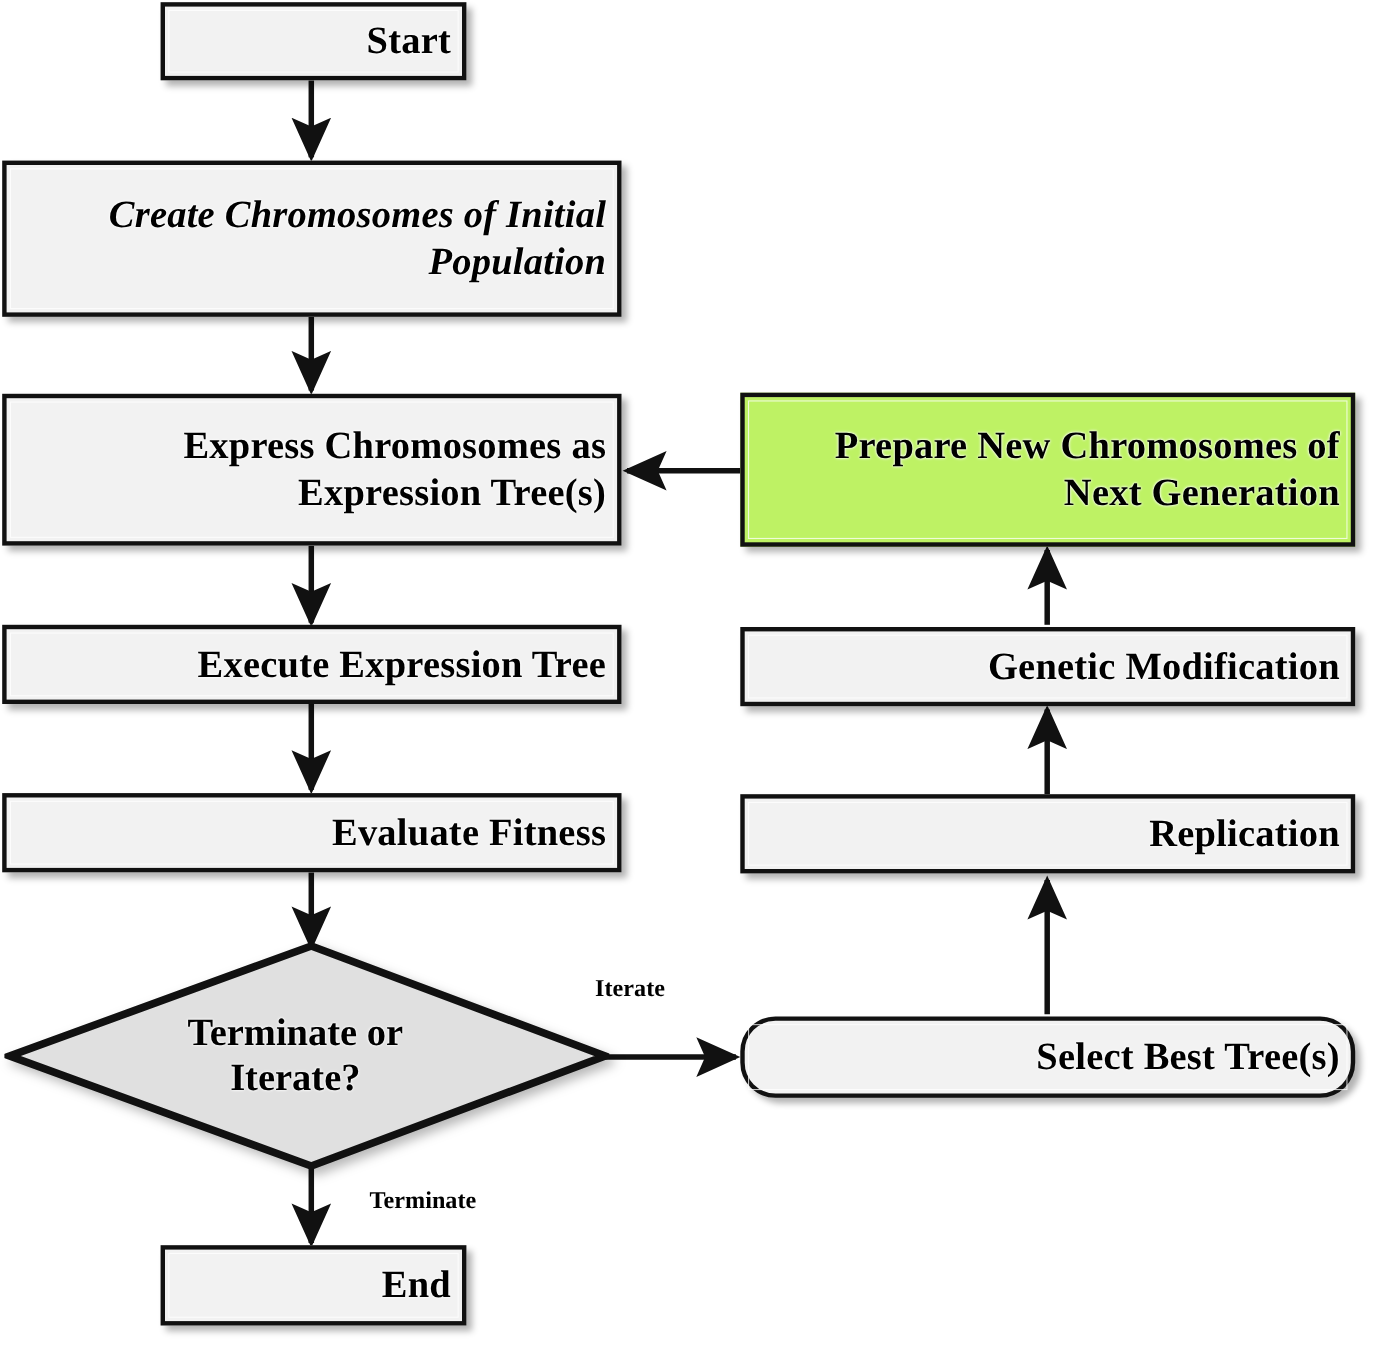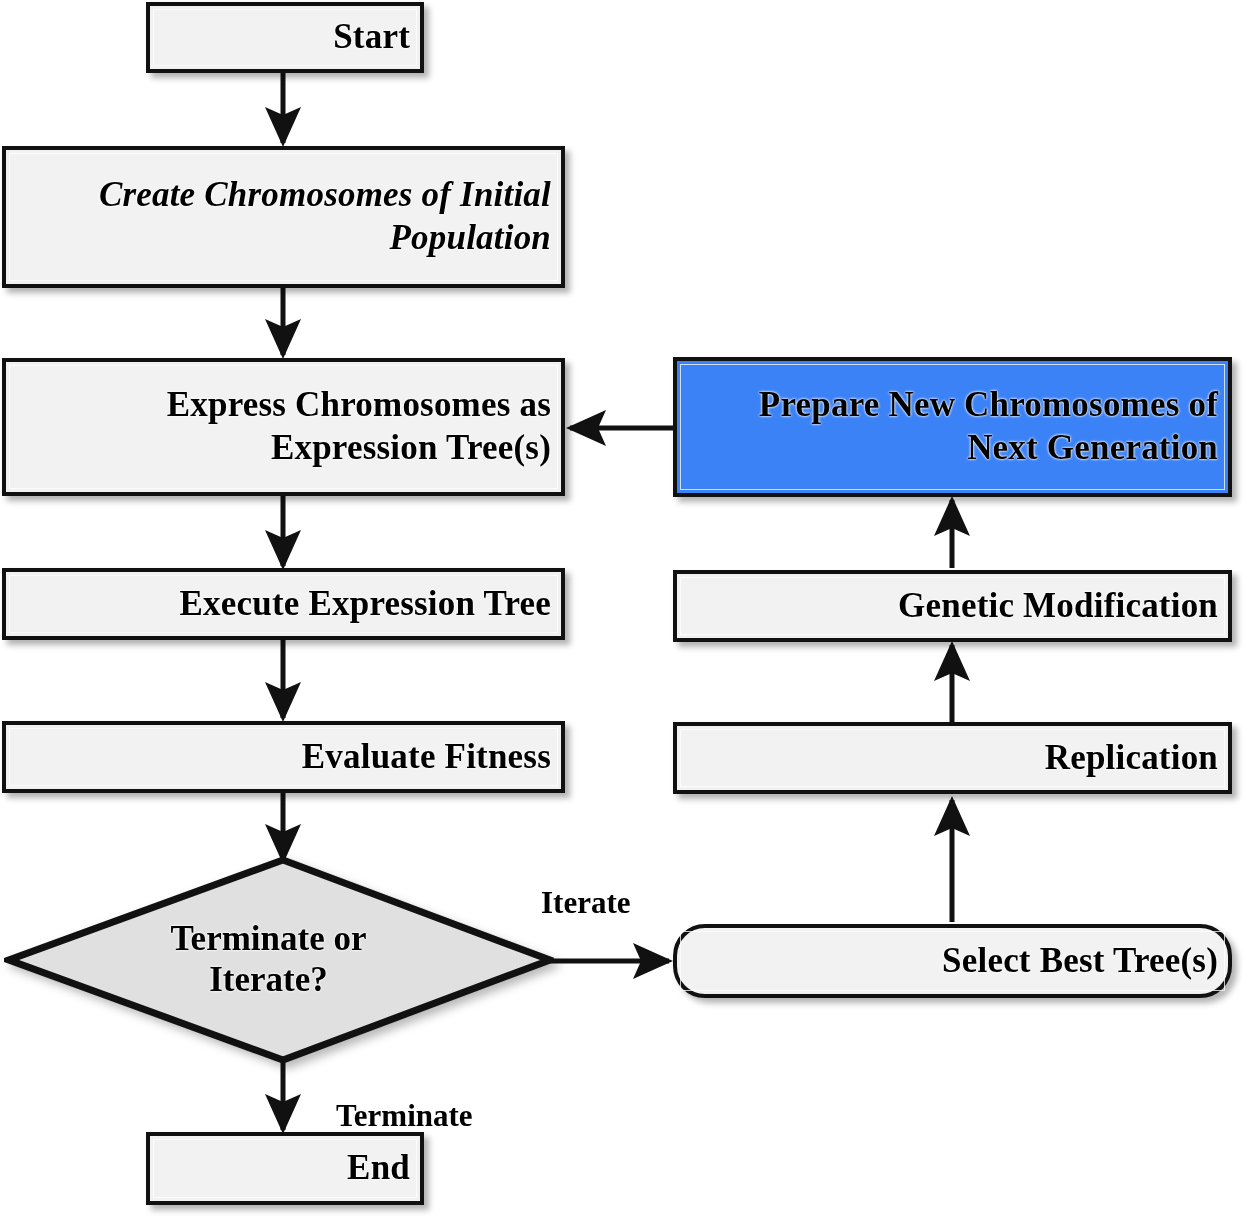--- a/index.html
+++ b/index.html
@@ -35,21 +35,21 @@
     letter-spacing: 0.2px;
     box-shadow: 5px 5px 6px rgba(0,0,0,0.30);
     padding: 2px 10px;
   }
   .node .inner {
     display: block;
     width: 100%;
     text-shadow: 0 0 3px #ffffff, 0 0 2px #ffffff;
   }
   .node.shaded {
-    background: #3b82f6;
+    background: #bef264;
     padding-left: 28px;
   }
   
   .node::after {
     content: "";
     position: absolute;
     left: 3px; right: 3px; top: 3px; bottom: 3px;
     border: 1px solid rgba(255,255,255,0.75);
     pointer-events: none;
   }
@@ -72,21 +72,21 @@
   }
   
   .conn {
     position: absolute;
     pointer-events: none;
   }
   .conn svg { display: block; overflow: visible; }
   
   .edge-label {
     position: absolute;
-    font-size: 31px;
+    font-size: 22px;
     font-weight: bold;
     color: #000000;
     white-space: nowrap;
     text-shadow: 0 0 3px #ffffff;
   }
 </style>
 </head>
 <body>
 
 <div id="canvas">
@@ -117,21 +117,21 @@
 
       <line x1="952" y1="722" x2="952" y2="645" stroke="#111111" stroke-width="5" marker-end="url(#arrow)"></line>
 
       <line x1="952" y1="568" x2="952" y2="500" stroke="#111111" stroke-width="5" marker-end="url(#arrow)"></line>
 
       <line x1="673" y1="428" x2="570" y2="428" stroke="#111111" stroke-width="5" marker-end="url(#arrow)"></line>
     </svg>
   </div>
 
   <div class="edge-label" style="left:541px; top:885px;">Iterate</div>
-  <div class="edge-label" style="left:336px; top:1078px;margin-top:20px;">Terminate</div>
+  <div class="edge-label" style="left:336px; top:1078px;">Terminate</div>
 
   <div class="node" style="left:146px; top:2px; width:278px; height:71px;">
     <span class="inner">Start</span>
   </div>
 
   <div class="node" style="left:2px; top:146px; width:563px; height:142px;font-style:italic;">
     <span class="inner">
       <span>Create Chromosomes of Initial</span><br>
       <span>Population</span>
     </span>

